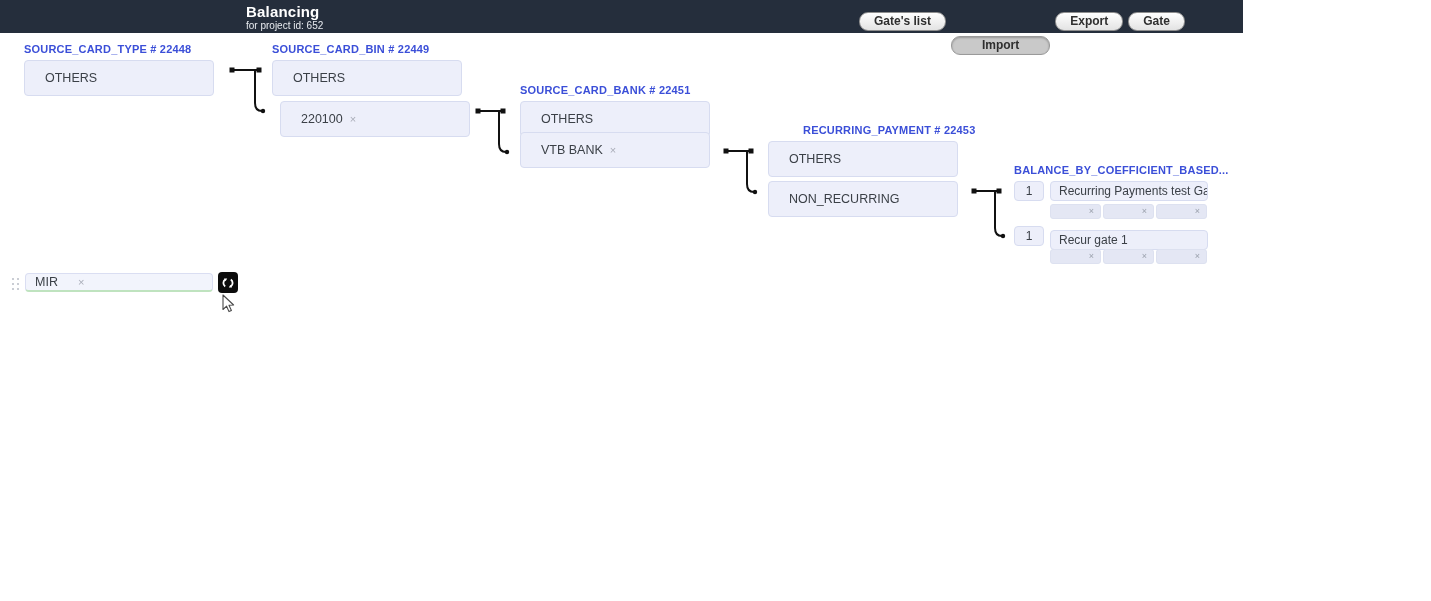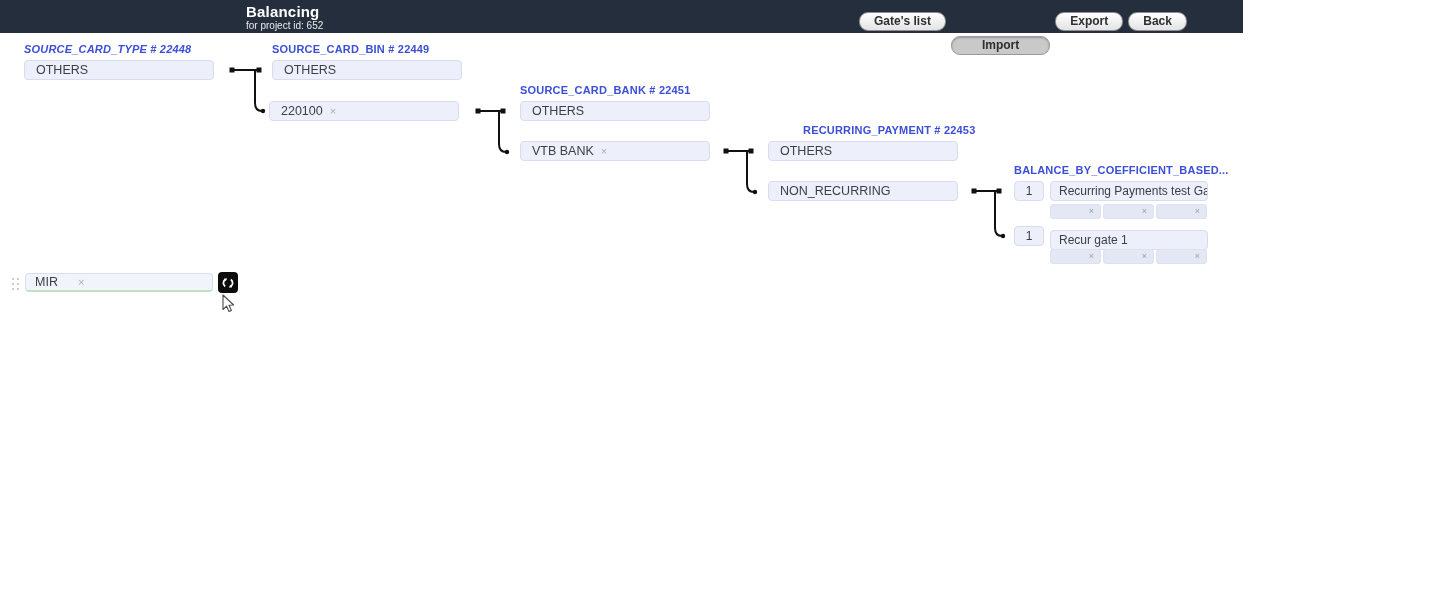--- a/index.html
+++ b/index.html
@@ -16,23 +16,23 @@
   .hbtn { height:19px; padding:0 14px; font-size:12px; font-weight:bold; color:#2f2f2f;
           background:linear-gradient(#ffffff,#e3e3e3); border:1px solid #8f8f8f;
           border-radius:9px; line-height:17px; cursor:pointer; white-space:nowrap;
           font-family:"Liberation Sans", sans-serif; }
   .hbtn.active { background:#c9c9c9; border-color:#9a9a9a; box-shadow:inset 0 1px 2px rgba(0,0,0,.25); }
   .hbtn.wide { padding:0 30px;margin-top:24px; }
 
   
   .col-title { position:absolute; width:200px; font-size:11px; font-weight:bold;
                color:#3b4fd8; letter-spacing:.2px; white-space:nowrap; }
-  .vbox { position:absolute; width:190px; height:20px; background:#edeffa;
+  .vbox { position:absolute; width:190px; height:36px; background:#edeffa;
           border:1px solid #d7dcf0; border-radius:4px; font-size:12.5px; color:#3b4047;
-          line-height:18px; padding-left:11px; display:flex; align-items:center; gap:7px;
+          line-height:18px; padding-left:20px; display:flex; align-items:center; gap:7px;
           cursor:pointer; }
   .vbox .xg { color:#a9adb8; font-size:11px; line-height:11px; cursor:pointer; }
 
   
   .coef { position:absolute; width:30px; height:20px; background:#edeffa;
           border:1px solid #d7dcf0; border-radius:4px; font-size:12px; color:#3b4047;
           text-align:center; line-height:18px; cursor:pointer; }
   .gname { position:absolute; width:158px; height:20px; background:#edeffa;
            border:1px solid #d7dcf0; border-radius:4px; font-size:12px; color:#3b4047;
            line-height:18px; padding-left:8px; white-space:nowrap; overflow:hidden; cursor:pointer; }
@@ -64,43 +64,43 @@
 
 <div class="app-header">
   <div class="title-wrap">
     <h1>Balancing</h1>
     <div class="sub">for project id: 652</div>
   </div>
   <div class="hdr-buttons">
     <button class="hbtn">Gate's list</button>
     <button class="hbtn active wide">Import</button>
     <button class="hbtn">Export</button>
-    <button class="hbtn">Back</button>
+    <button class="hbtn">Gate</button>
   </div>
 </div>
 
-<div class="col-title" style="left:24px; top:43px;font-style:italic;">SOURCE_CARD_TYPE # 22448</div>
+<div class="col-title" style="left:24px; top:43px;">SOURCE_CARD_TYPE # 22448</div>
 <div class="vbox" style="left:24px; top:60px;">
   <span>OTHERS</span>
 </div>
 
 <div class="col-title" style="left:272px; top:43px;">SOURCE_CARD_BIN # 22449</div>
 <div class="vbox" style="left:272px; top:60px;">
   <span>OTHERS</span>
 </div>
-<div class="vbox" style="left:269px; top:101px;">
+<div class="vbox" style="left:280px; top:101px;">
   <span>220100</span>
   <span class="xg">×</span>
 </div>
 
 <div class="col-title" style="left:520px; top:84px;">SOURCE_CARD_BANK # 22451</div>
 <div class="vbox" style="left:520px; top:101px;">
   <span>OTHERS</span>
 </div>
-<div class="vbox" style="left:520px; top:141px;">
+<div class="vbox" style="left:520px; top:132px;">
   <span>VTB BANK</span>
   <span class="xg">×</span>
 </div>
 
 <div class="col-title" style="left:768px; top:124px;padding-left:35px;">RECURRING_PAYMENT # 22453</div>
 <div class="vbox" style="left:768px; top:141px;">
   <span>OTHERS</span>
 </div>
 <div class="vbox" style="left:768px; top:181px;">
   <span>NON_RECURRING</span>

